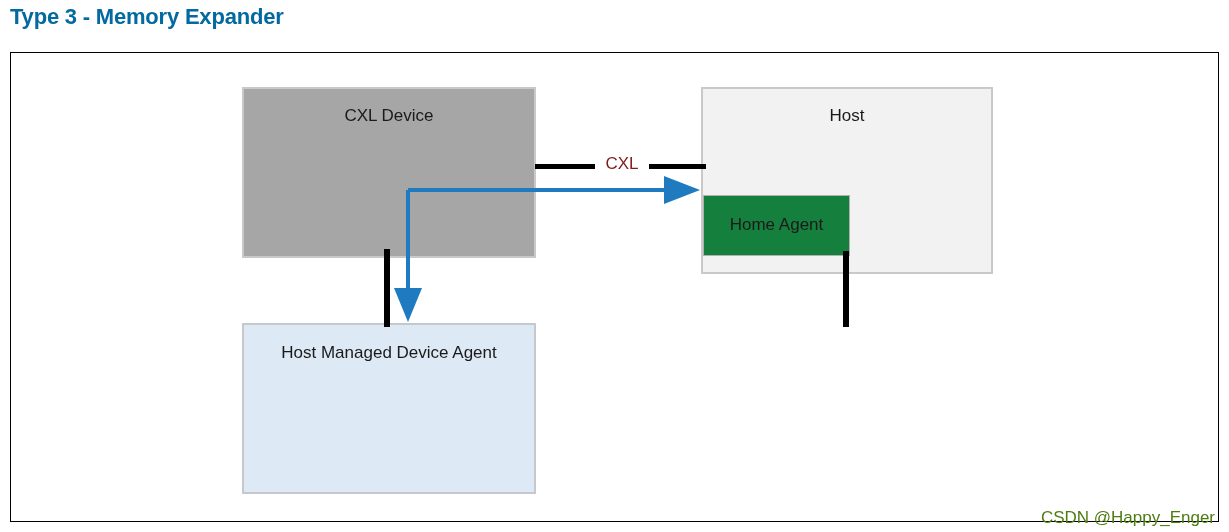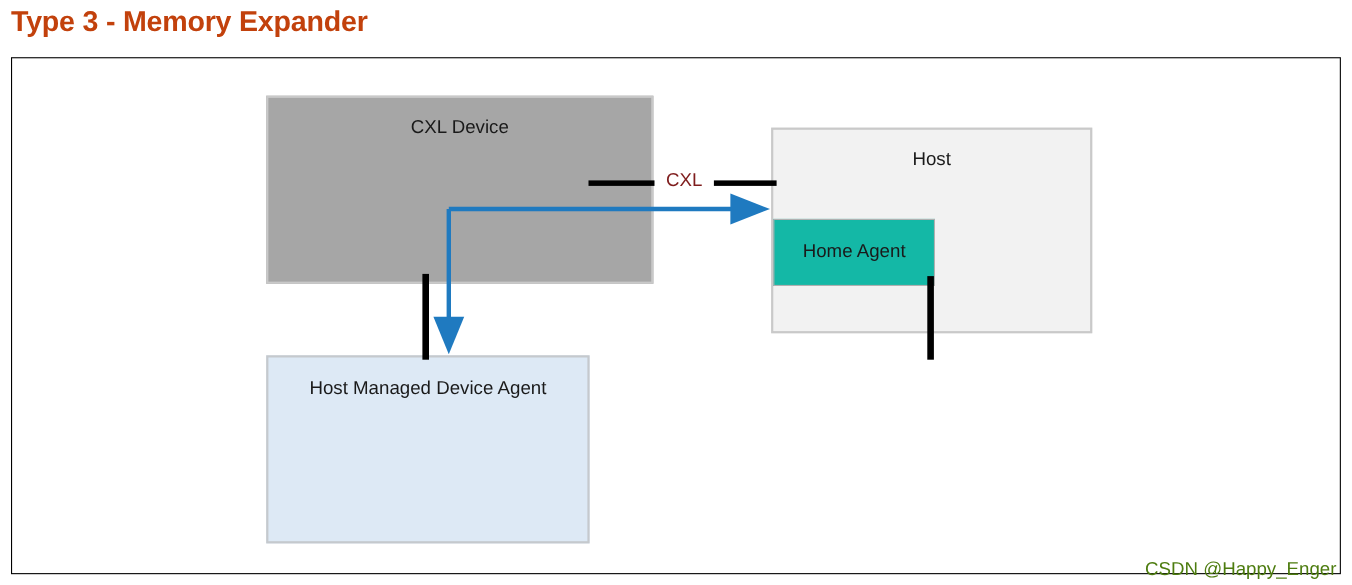--- a/index.html
+++ b/index.html
@@ -16,23 +16,23 @@
     height: 532px;
     background: #ffffff;
     overflow: hidden;
   }
 
   
   #page-title {
     position: absolute;
     left: 10px;
     top: 4px;
-    font-size: 26px;
+    font-size: 22px;
     font-weight: bold;
-    color: #c2410c;
+    color: #0369a1;
     letter-spacing: -0.2px;
     white-space: nowrap;
   }
 
   
   #diagram-frame {
     position: absolute;
     left: 10px;
     top: 52px;
     width: 1209px;
@@ -55,47 +55,46 @@
     text-align: center;
     font-size: 17px;
     color: #1a1a1a;
     line-height: 1.32;
   }
 
   
   #cxl-device-box {
     left: 241px;
     top: 86px;
-    width: 352px;
+    width: 294px;
     height: 171px;
     background: #a6a6a6;
     border-color: #c9c9c9;
   }
   #cxl-device-box .node-label { top: 16px; }
 
   
   #host-box {
     left: 700px;
     top: 86px;
     width: 292px;
     height: 187px;
     background: #f2f2f2;
     border-color: #c9c9c9;
-    margin-top: 29px;
   }
   #host-box .node-label { top: 16px; }
 
   
   #home-agent-box {
     position: absolute;
     left: 0px;
-    top: 81px;
+    top: 106px;
     width: 147px;
     height: 61px;
-    background: #14b8a6;
+    background: #15803d;
     border: 1px solid #b0b0b0;
     box-sizing: border-box;
   }
   #home-agent-box .node-label {
     top: 18px;
     font-size: 17px;
   }
 
   
   #hdm-box {

